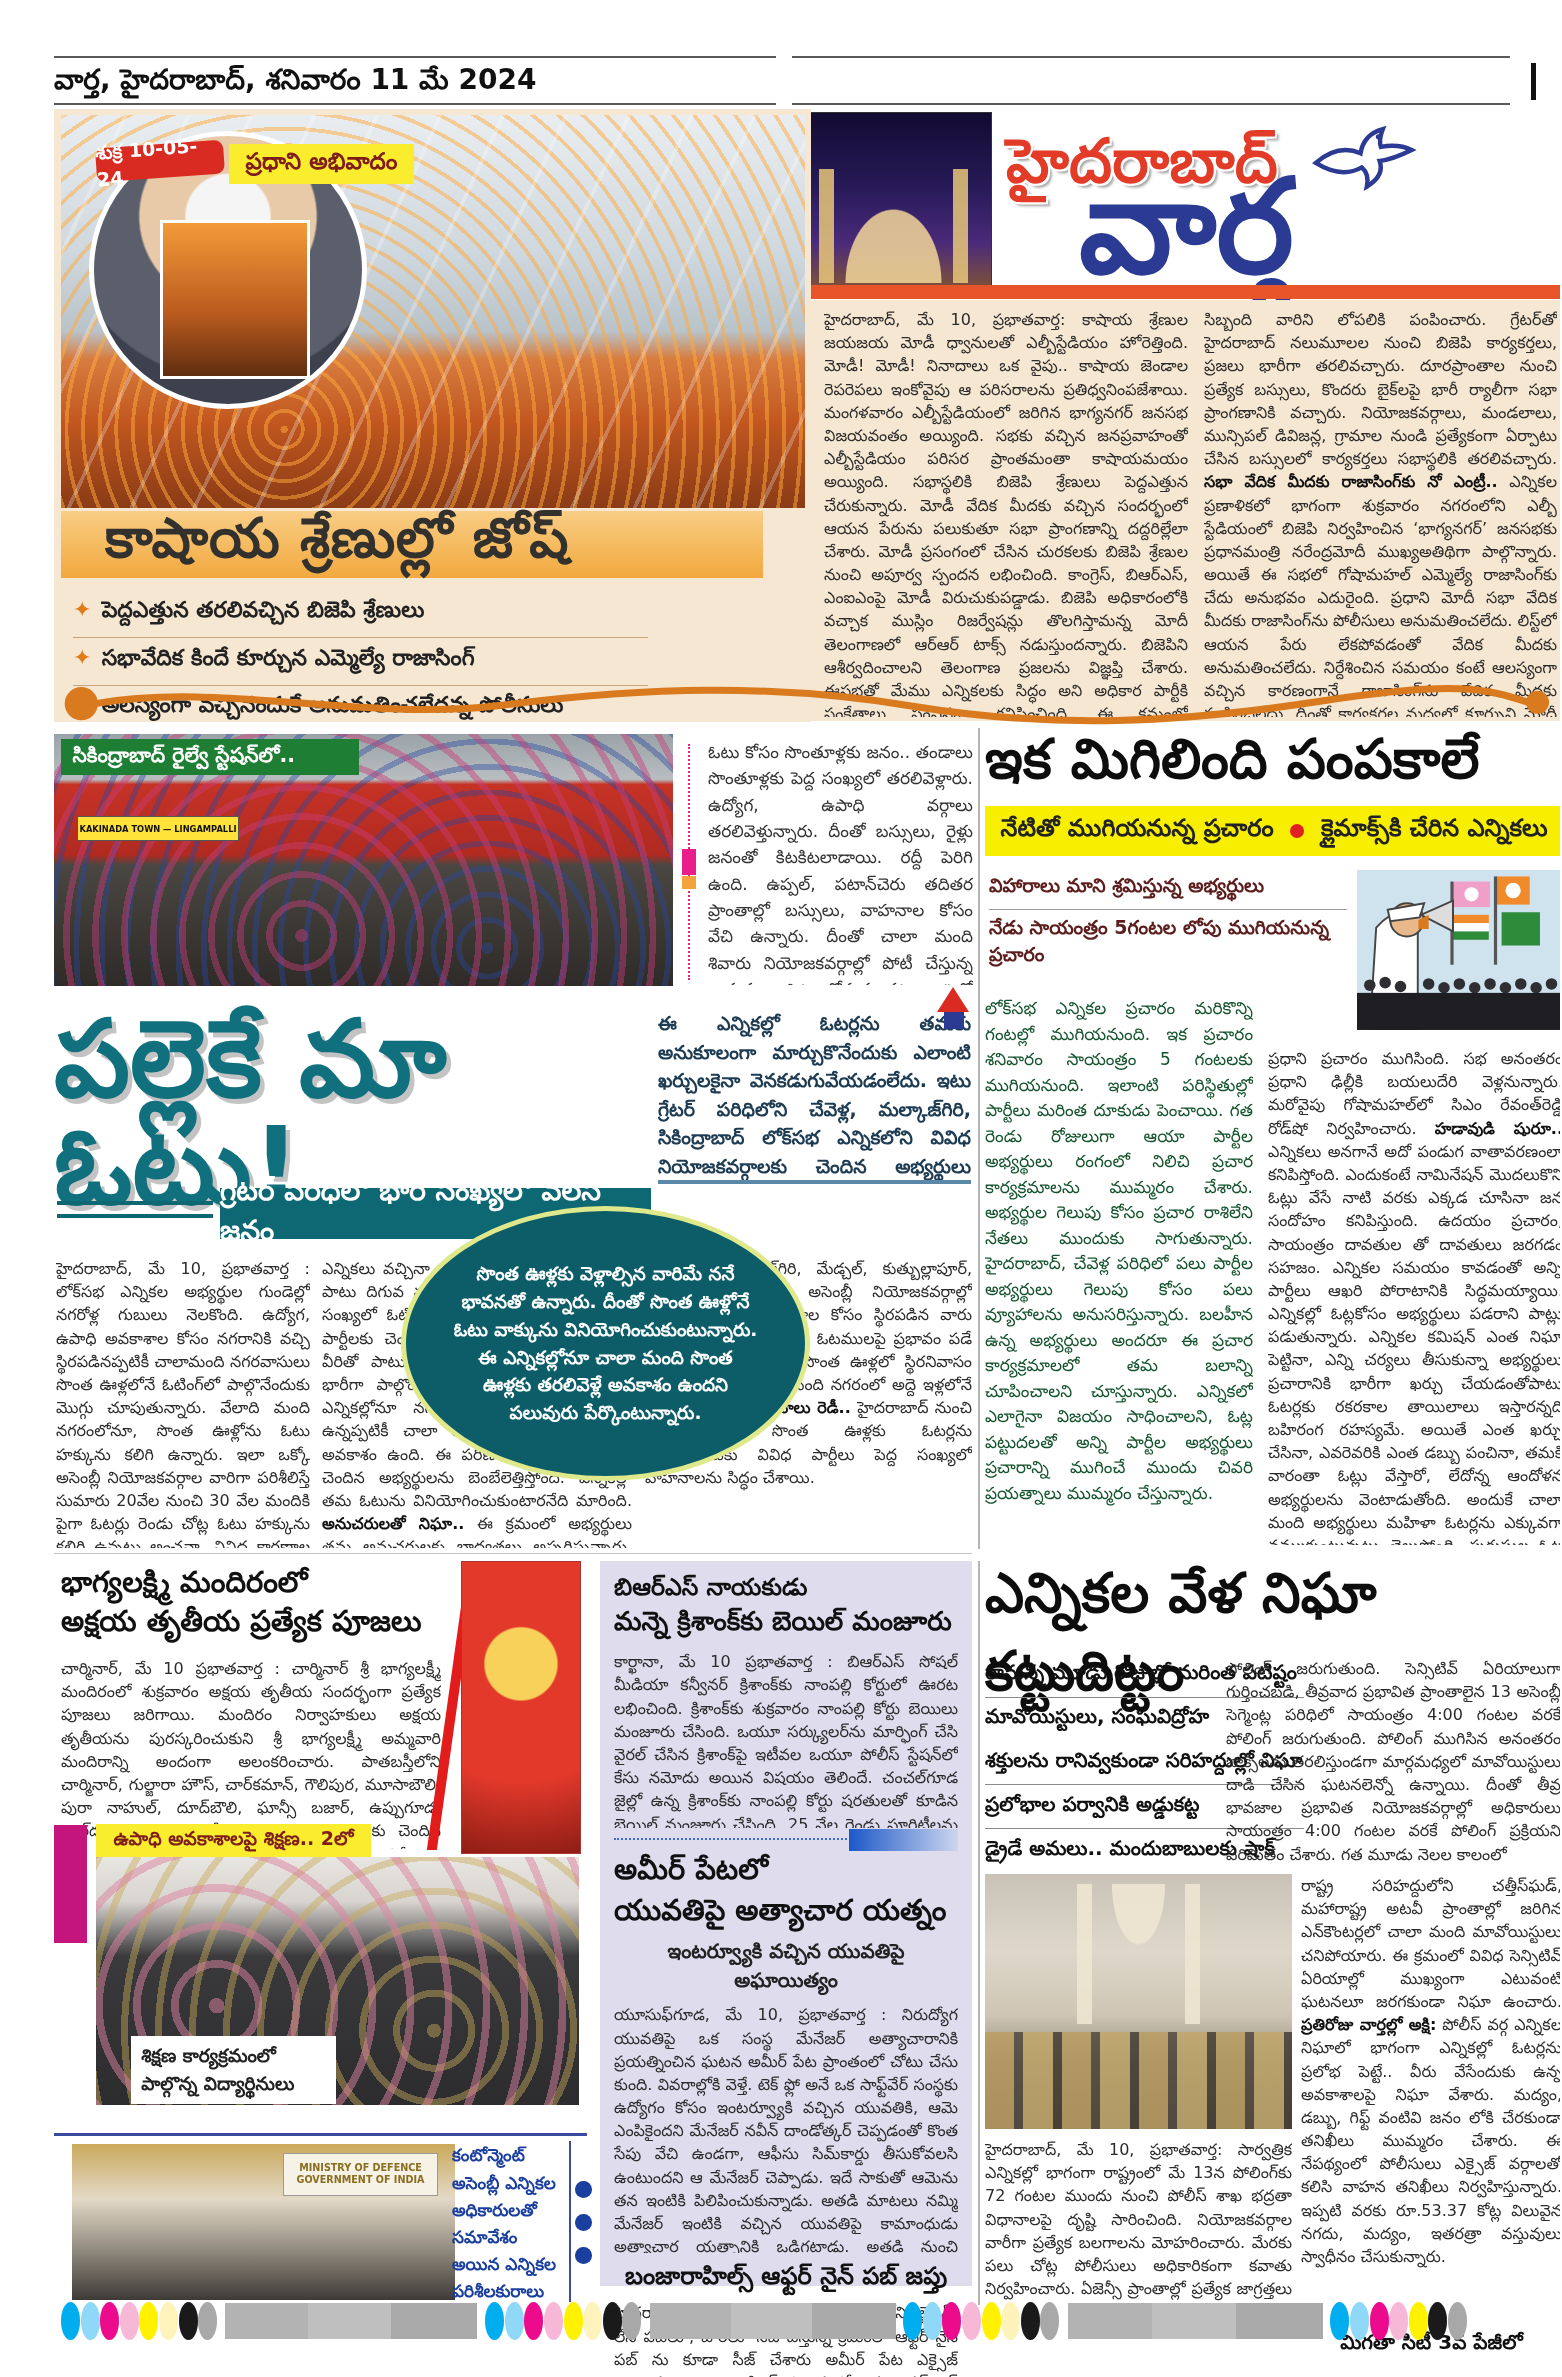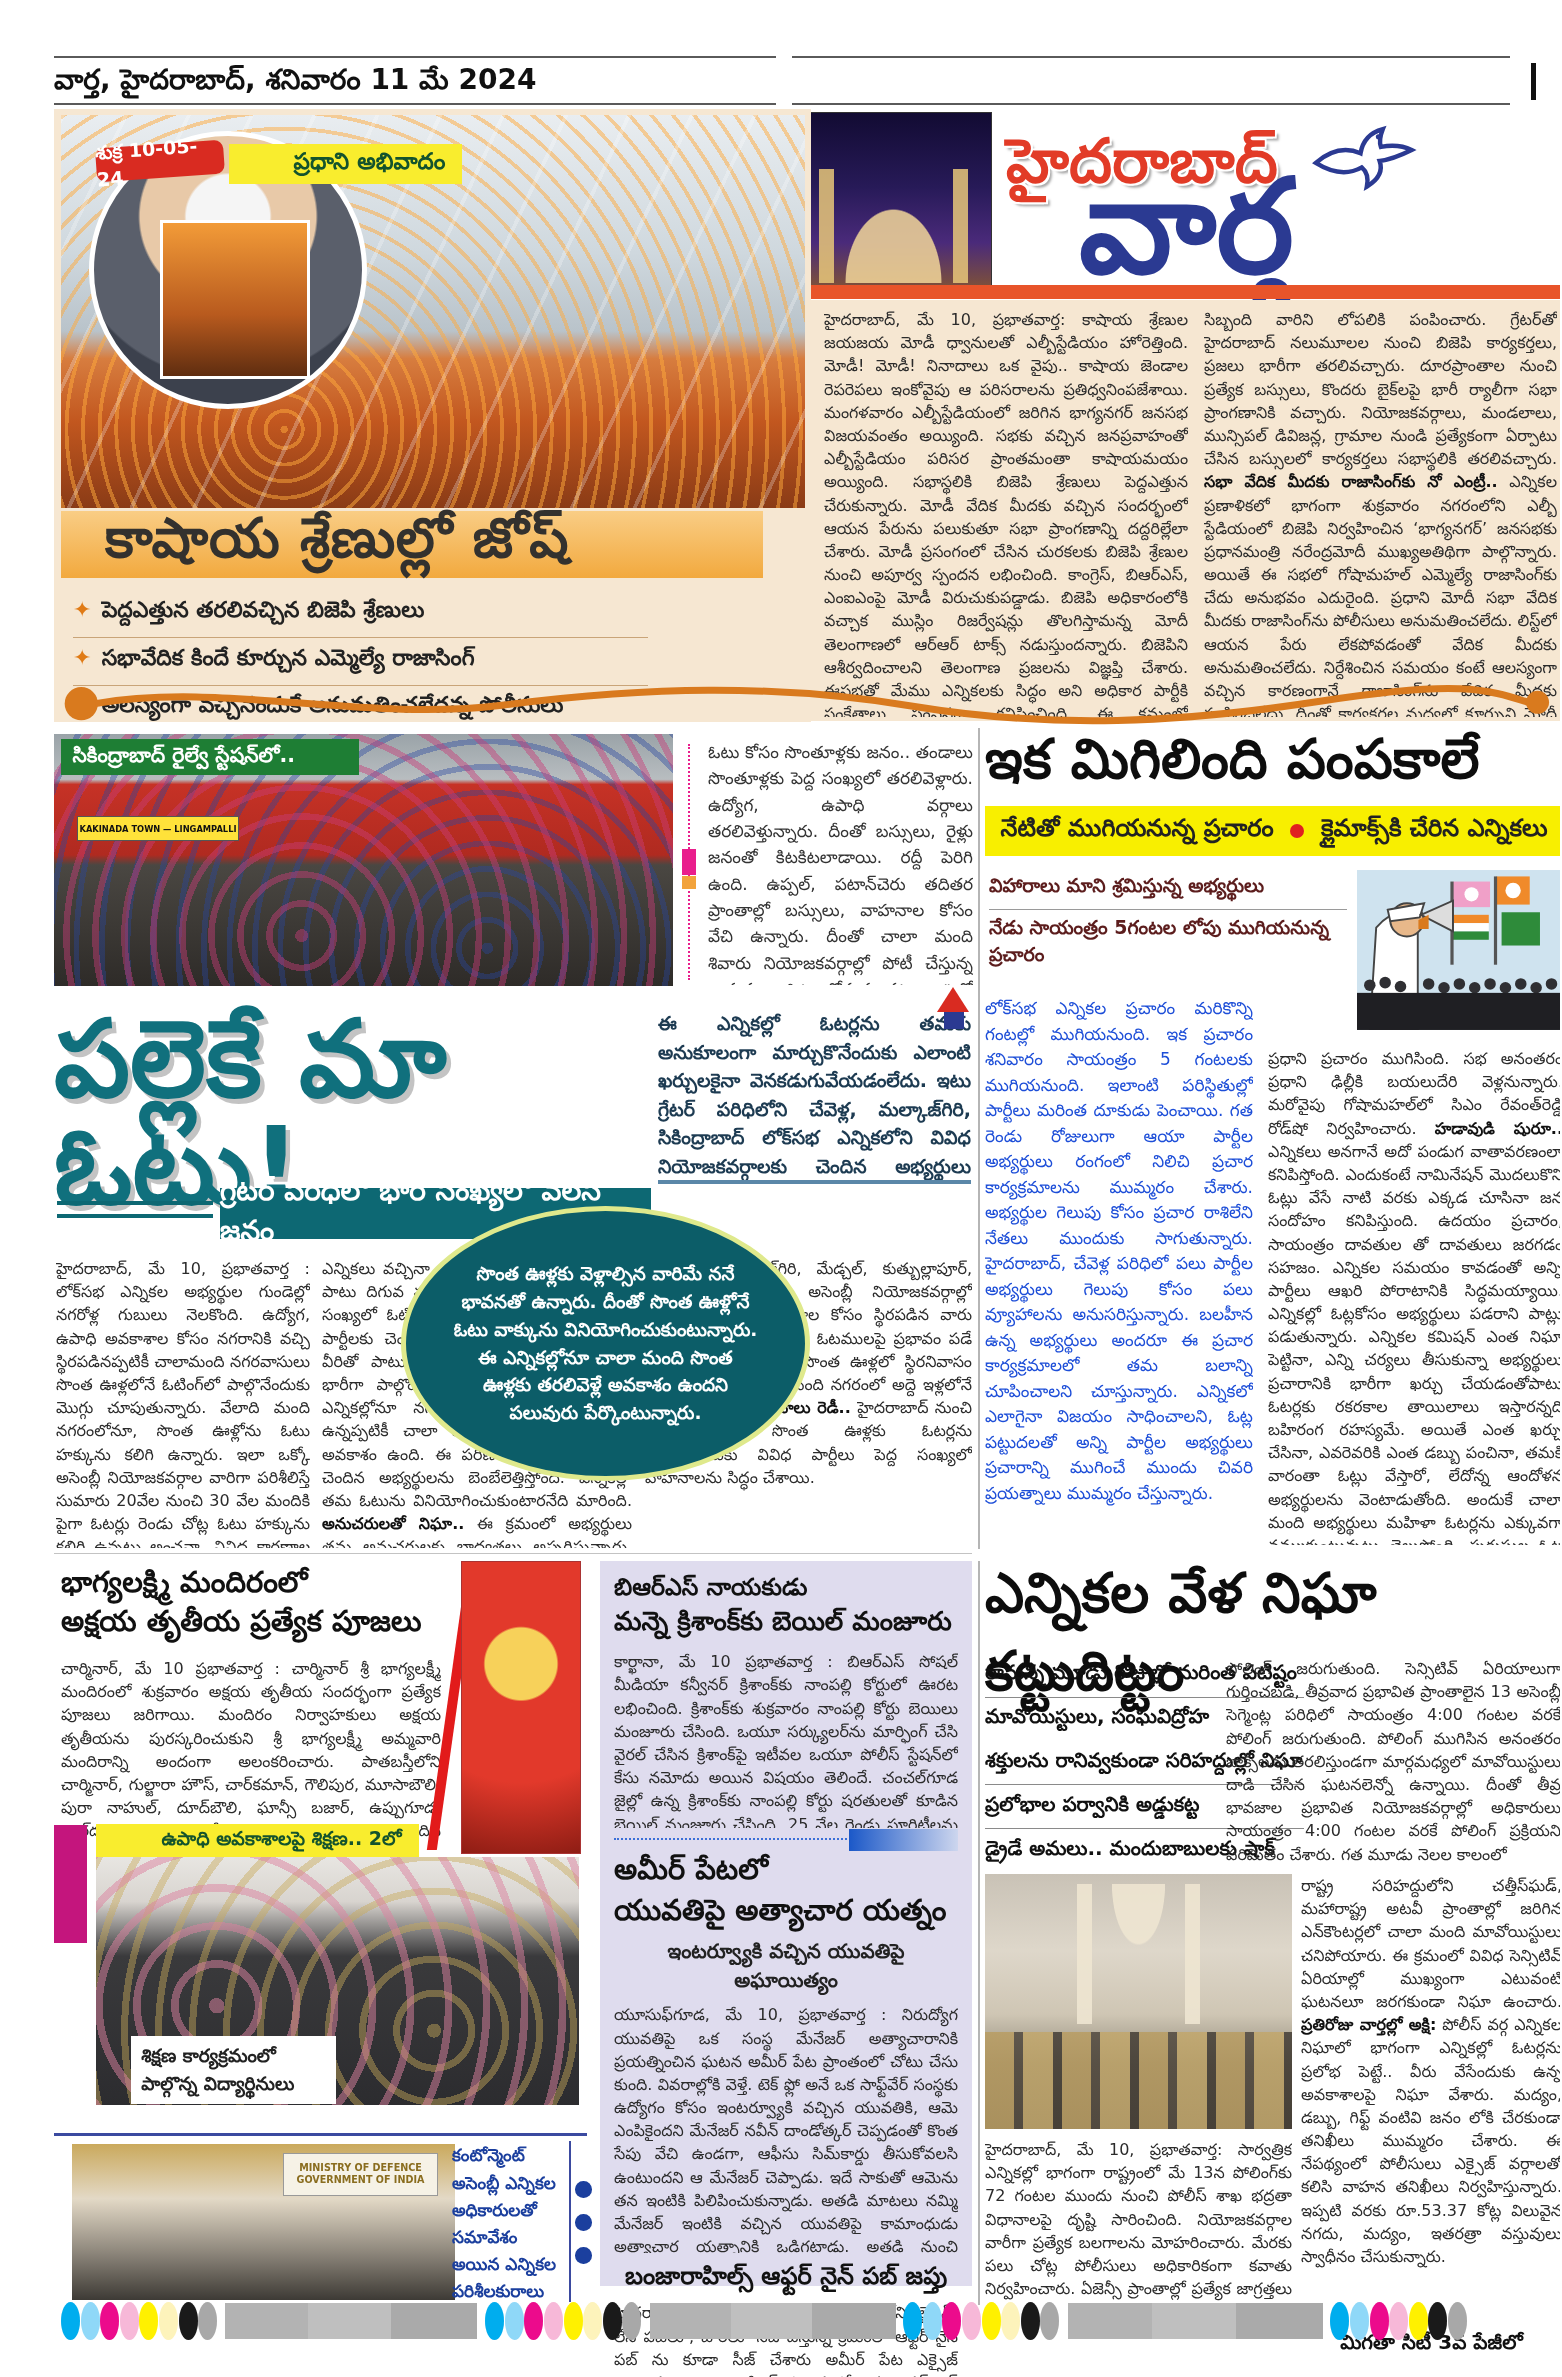--- a/index.html
+++ b/index.html
@@ -29,22 +29,22 @@
   .tent-photo{background:
      linear-gradient(180deg,#e9edf0 0%,#cfd8de 35%,#b9c3ca 55%,#d77d3f 62%,#c2571f 78%,#8a3b16 100%);}
   .tent-photo:after{content:"";position:absolute;inset:0;background:
      repeating-linear-gradient(115deg,rgba(255,255,255,.25) 0 3.8px,transparent 3.8px 57px),
      repeating-radial-gradient(circle at 30% 80%,rgba(255,170,60,.5) 0 3.8px,transparent 3.8px 16.6px);}
   .circle-inset{border-radius:50%;border:5.1px solid #fff;
      background:radial-gradient(circle at 50% 30%,#f5f5f5 0 18%,#e8c9a8 19% 38%,#5a5f6b 39% 70%,#3c414d 71% 100%);}
   .rect-inset{border:3.8px solid #fff;background:linear-gradient(180deg,#f29b38,#b85a1e 60%,#5f2d10);}
   .date-badge{background:#d92b21;color:#fff;font-weight:bold;font-size:19px;border-radius:9px;
      transform:rotate(-4deg);display:flex;align-items:center;justify-content:center;}
-  .photo-tag{background:#f9ed2e;color:#14532d;font-weight:bold;font-size:23px;
-     display:flex;align-items:center;justify-content:center;padding-left:48px;}
+  .photo-tag{background:#f9ed2e;color:#7f1d1d;font-weight:bold;font-size:23px;
+     display:flex;align-items:center;justify-content:center;}
   .lead-band{background:linear-gradient(180deg,#f9cd85,#f2a93e);display:flex;align-items:center;}
   .lead-headline{font-size:55px;font-weight:900;color:#33312e;letter-spacing:0.6px;padding-left:44px;}
   .lead-bullet{font-size:22px;font-weight:bold;color:#222;padding:6.4px 0 9px 0;}
   .lead-bullet .dia{color:#e07b16;margin-right:10.2px;}
   .u-line{border-bottom:1.3px solid #c9a478;}
   .wavy{stroke:#d97a1e;stroke-width:11;fill:none;}
   
   .green-tag{background:#1e7e34;color:#fff;font-weight:bold;font-size:20.4px;
      display:flex;align-items:center;padding:0 11.5px;}
   .train-photo{background:linear-gradient(180deg,#9aa3a8 0%,#b8bdc0 18%,#c63226 20%,#b02a20 48%,#4a4742 52%,#2e2b28 100%);}
@@ -64,21 +64,21 @@
   .dbl-lines{border-top:4.5px solid #0d6873;border-bottom:4.5px solid #0d6873;height:9px;}
   .ellipse{border-radius:50%;background:#0c5d68;border:5.7px solid #dfe98c;color:#fff;
      font-weight:bold;font-size:18.5px;line-height:1.5;display:flex;align-items:center;text-align:center;}
   .inline-b{font-weight:bold;color:#111;}
   
   .mg-head{font-size:55px;font-weight:900;color:#0d0d0d;}
   .yellow-bar{background:#f8ef00;display:flex;align-items:center;justify-content:center;gap:16.6px;
      font-size:24px;font-weight:bold;color:#222;}
   .red-dot{width:14px;height:14px;border-radius:50%;background:#e02020;display:inline-block;}
   .mg-bullet{font-size:19px;font-weight:bold;color:#5c1d1d;padding:6.4px 0 7.7px 0;border-bottom:1.3px solid #9a9a9a;}
-  .red-col{color:#1d4ed8;font-size:17px;line-height:1.5;}
+  .red-col{color:#14532d;font-size:17px;line-height:1.5;}
   
   .ng-bullet{font-size:20px;font-weight:bold;color:#111;padding:6.4px 0 7.7px 0;}
   .ng-u{border-bottom:1.9px solid #8a8a8a;}
   .police-photo{background:linear-gradient(180deg,#c9c2b6 0%,#ded7ca 30%,#cfc6b4 55%,#8f8878 75%,#6e675c 100%);}
   .police-photo:before{content:"";position:absolute;left:30%;top:4%;width:40%;height:55%;
      background:radial-gradient(ellipse at 50% 0%,#efe6d2 0 30%,transparent 31%),
      linear-gradient(90deg,#efe6d2 0 12%,transparent 12% 88%,#efe6d2 88% 100%);opacity:.9;}
   .police-photo:after{content:"";position:absolute;left:0;right:0;bottom:0;height:38%;
      background:repeating-linear-gradient(90deg,#b89b5e 0 29px,#4a4238 29px 38px,#c2a668 38px 68px,#3c362e 68px 77px);opacity:.8;}
   

